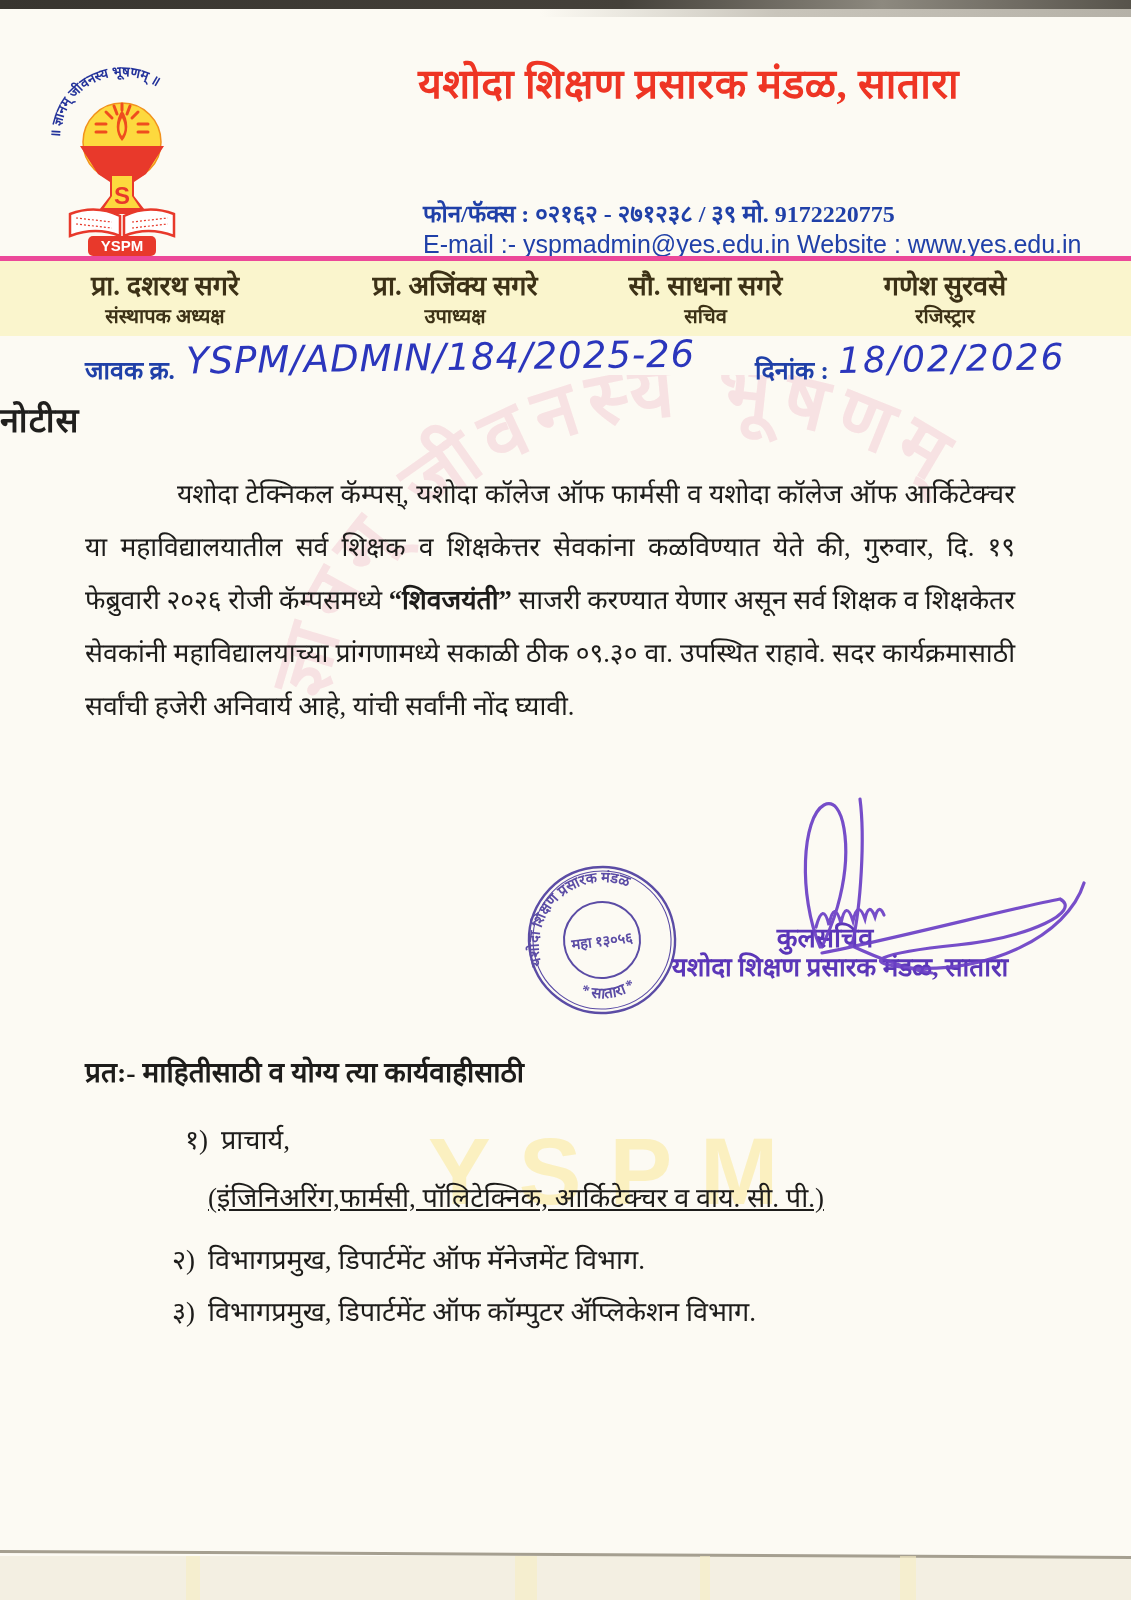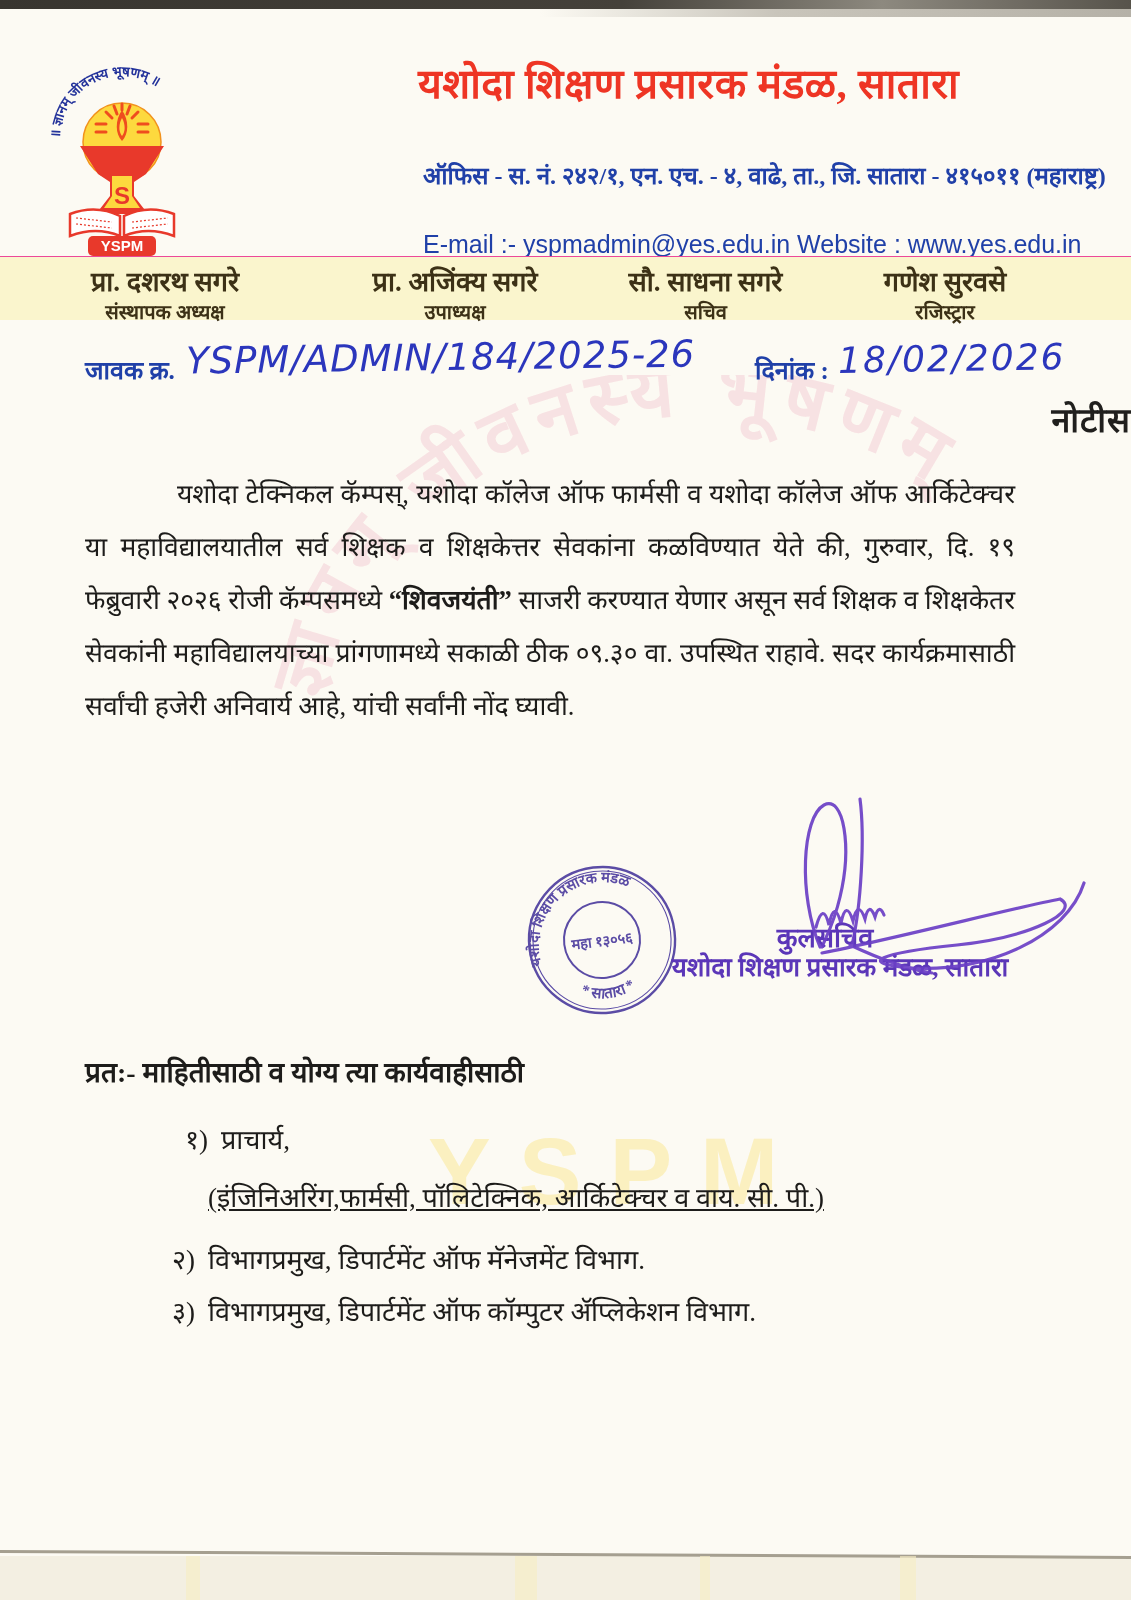--- a/index.html
+++ b/index.html
@@ -16,33 +16,33 @@
   .scan-bottom-line { left:-5px; top:1553px; width:1145px; height:3px; background:#a59f90; transform:rotate(0.3deg); }
   .scan-bottom { left:0; top:1556px; width:1131px; height:44px; background:#f3efe2; }
   .streak { top:1556px; height:44px; background:#f6ecc4; opacity:.65; }
 
   
   .org-title { left:418px; top:54px; width:620px; font-size:41px; font-weight:bold; color:#ee3524; letter-spacing:0.5px; white-space:nowrap; }
   .contact { left:423px; color:#2040a8; font-weight:bold; font-size:24px; white-space:nowrap; }
   .contact.latin { font-family:"Liberation Sans","DejaVu Sans",sans-serif; font-weight:normal; font-size:25px; }
 
   
-  .band { left:0; top:256px; width:1131px; height:64px; background:#faf5cd; border-top:1px solid #ec4899; }
+  .band { left:0; top:256px; width:1131px; height:80px; background:#faf5cd; border-top:5px solid #ec4899; }
   .official { position:absolute; text-align:center; color:#3c3116; }
   .official .name { font-size:27px; font-weight:bold; line-height:34px; }
   .official .role { font-size:20px; font-weight:bold; line-height:26px; }
 
   
   .ref-label { color:#2040a8; font-weight:bold; font-size:25px; white-space:nowrap; }
   .hand { font-family:"DejaVu Sans","Liberation Sans",sans-serif; font-style:italic; color:#2b36bc; white-space:nowrap; }
   .hand.ref { font-size:37px; letter-spacing:1px; transform:rotate(-0.8deg); }
   .hand.date { font-size:36px; letter-spacing:2px; transform:rotate(-1deg); }
 
   
-  .notice-title { left:0; top:396px; width:1131px; text-align:right; font-size:34px; font-weight:bold; color:#201f1d; letter-spacing:1px; }
+  .notice-title { left:0; top:396px; width:1131px; text-align:left; font-size:34px; font-weight:bold; color:#201f1d; letter-spacing:1px; }
   .body-par {
     left:85px; top:468px; width:930px; font-size:26.5px; line-height:53px;
     text-align:justify; text-indent:92px; color:#1d1c1a; z-index:2;
   }
   .body-par .bold { font-weight:bold;margin-top:13px; }
 
   
   .wm-arc { left:270px; top:375px; width:860px; height:430px; z-index:0; opacity:.8; }
   .wm-yspm { left:428px; top:1118px; font-family:"Liberation Sans","DejaVu Sans",sans-serif; font-size:94px; font-weight:bold; letter-spacing:28px; color:#fbf0c0; z-index:0; }
 
@@ -113,21 +113,21 @@
         <line x1="82" y1="176" x2="118" y2="172"></line>
           <line x1="82" y1="182" x2="118" y2="178"></line>
       </g>
     </g>
 
     <rect x="38" y="190" width="68" height="20" rx="5" fill="#e8392b"></rect>
     <text x="72" y="205" text-anchor="middle" font-size="15" font-weight="bold" fill="#ffffff" font-family="'Liberation Sans',sans-serif">YSPM</text>
   </svg>
 
   <div class="abs org-title">यशोदा शिक्षण प्रसारक मंडळ, सातारा</div>
-  <div class="abs contact" style="top:158px;">ऑफिस - स. नं. २४२/१, एन. एच. - ४, वाढे, ता., जि. सातारा - ४१५०११ (महाराष्ट्र)</div>
+  <div class="abs contact" style="top:196px;">फोन/फॅक्स : ०२१६२ - २७१२३८ / ३९ मो. 9172220775</div>
   <div class="abs contact latin" style="top:230px;">E-mail :- yspmadmin@yes.edu.in   Website : www.yes.edu.in</div>
 
   <div class="abs band">
     <div class="official" style="left:50px;top:8px;width:230px;">
       <div class="name">प्रा. दशरथ सगरे</div>
       <div class="role">संस्थापक अध्यक्ष</div>
     </div>
     <div class="official" style="left:340px;top:8px;width:230px;">
       <div class="name">प्रा. अजिंक्य सगरे</div>
       <div class="role">उपाध्यक्ष</div>

